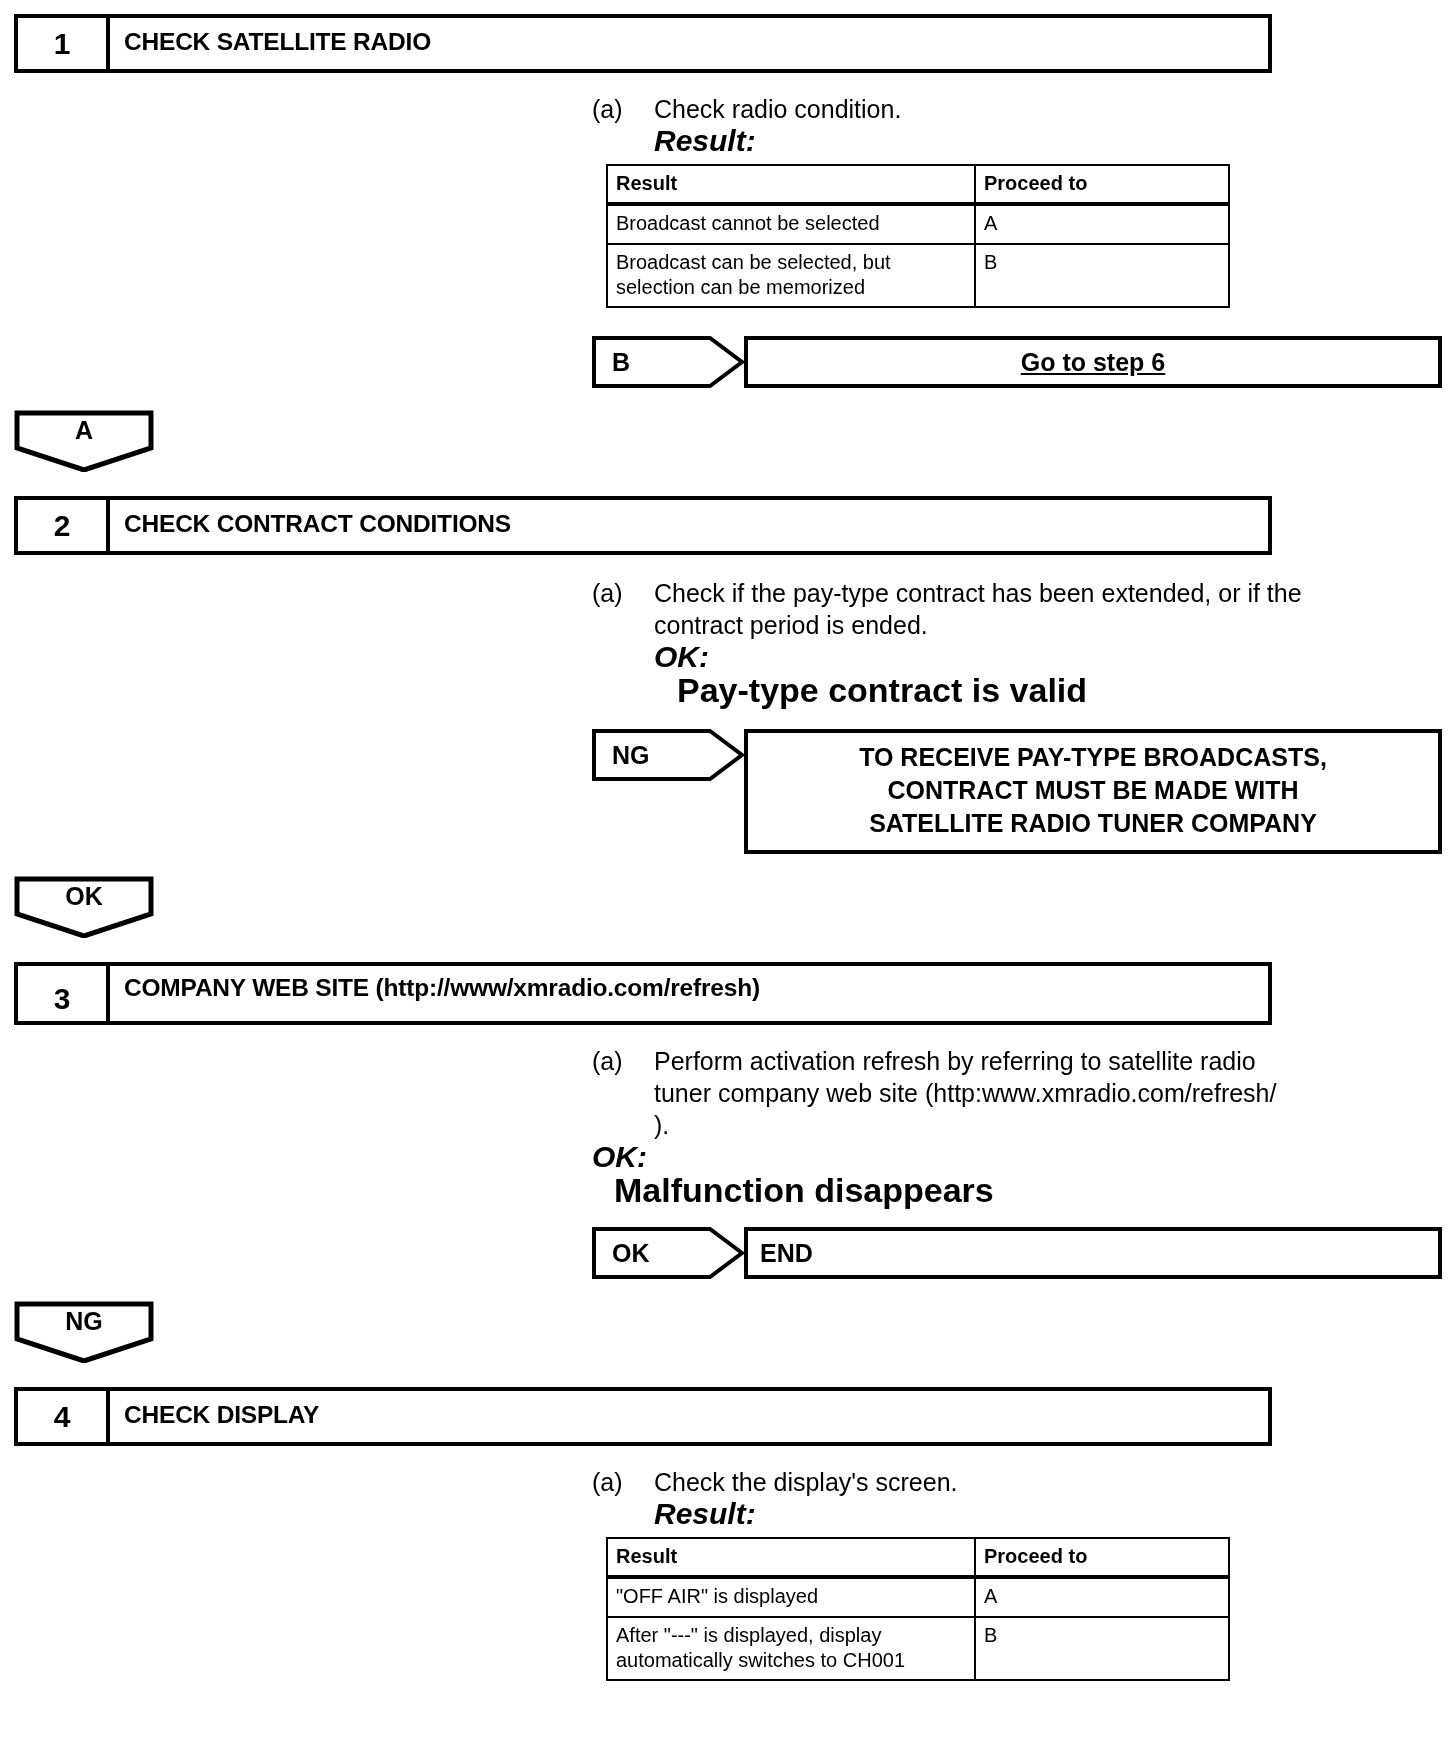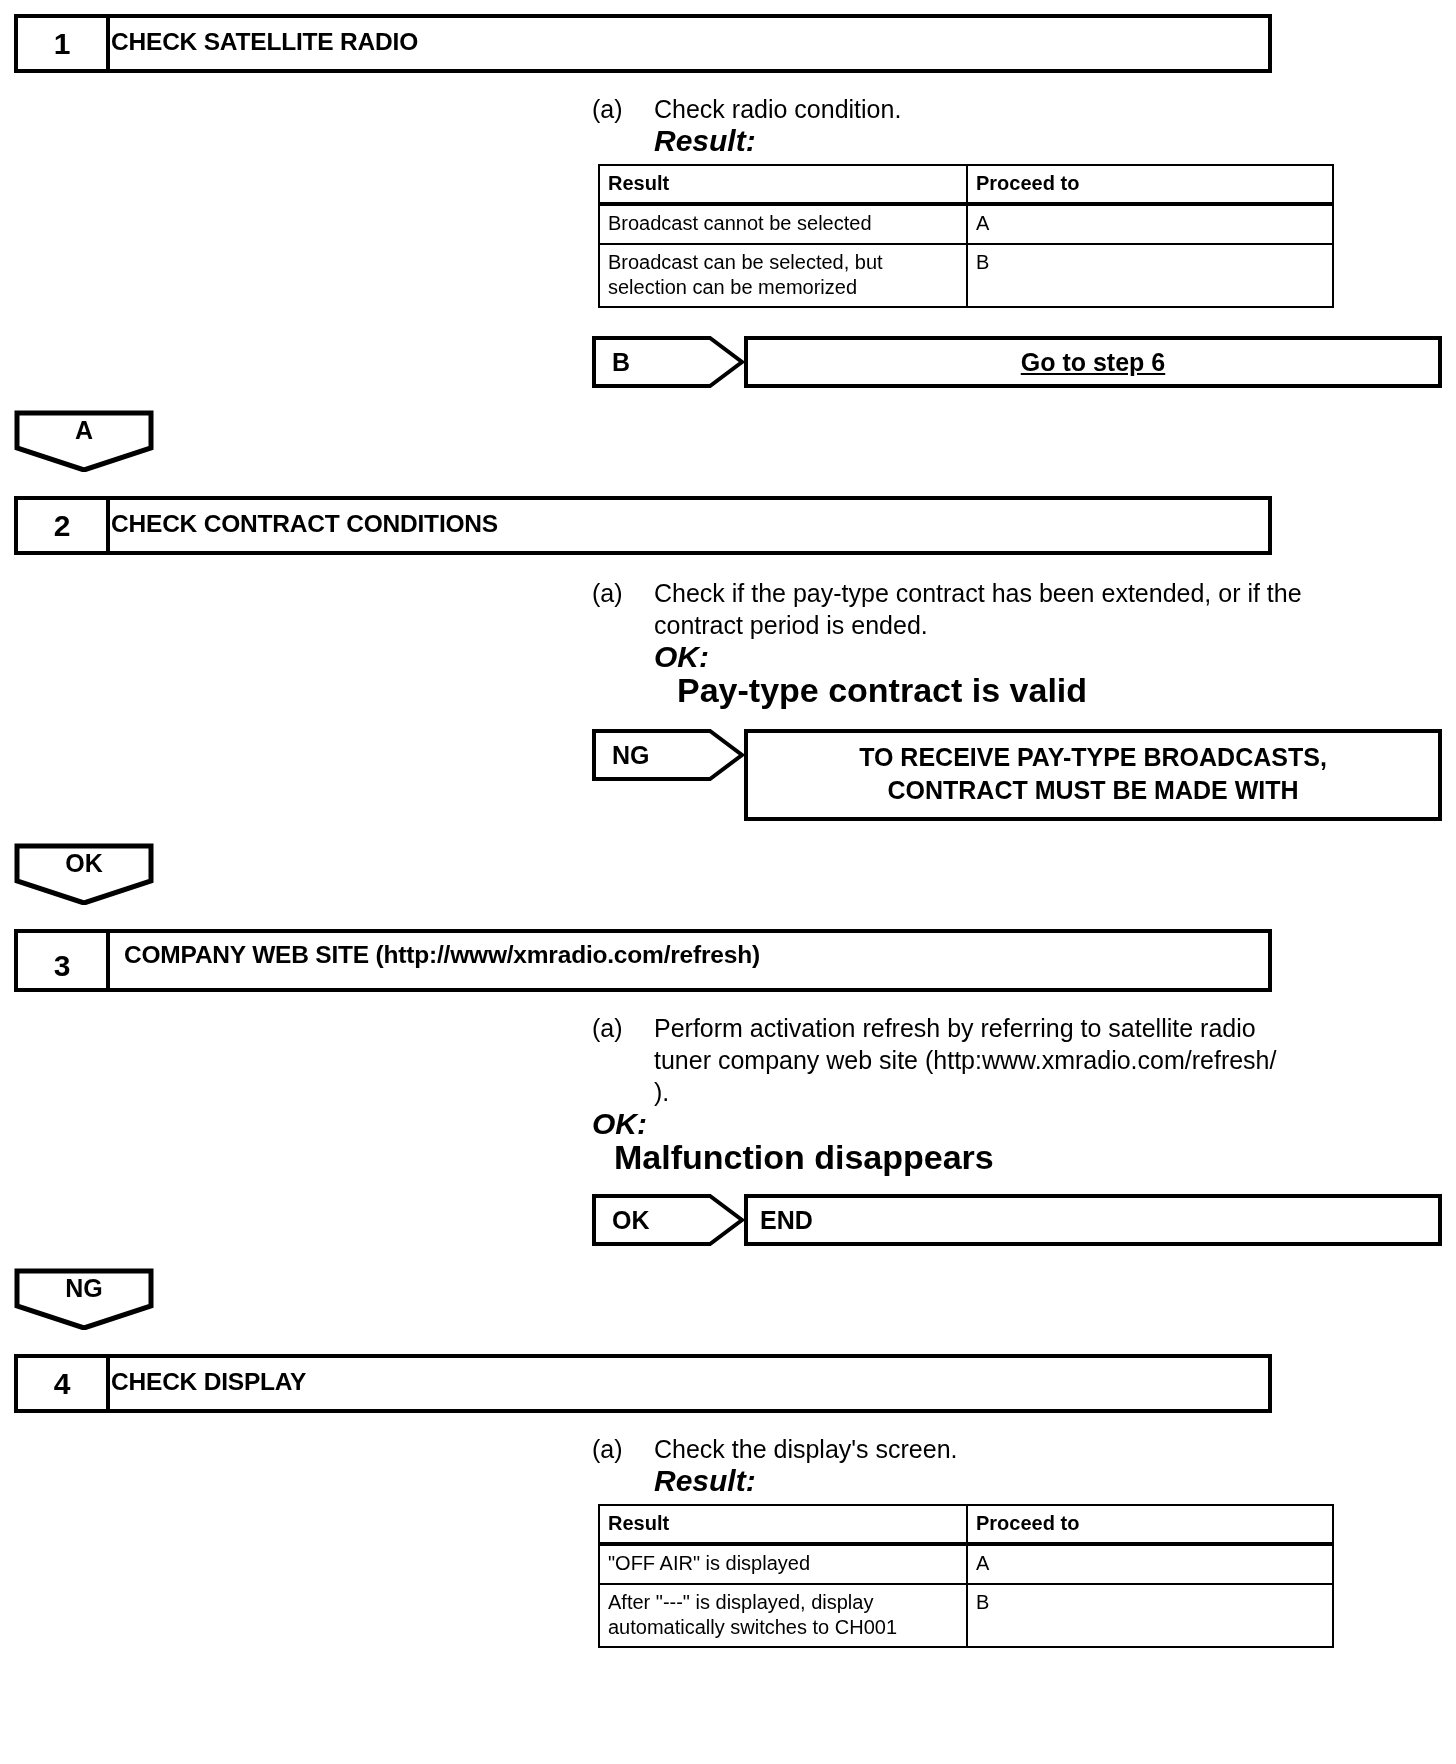--- a/index.html
+++ b/index.html
@@ -33,21 +33,21 @@
     font-size: 30px;
     line-height: 45px;
     padding: 3px 0;
   }
   .step-title {
     flex: 1;
     font-weight: bold;
     font-size: 24.5px;
     line-height: 31px;
     letter-spacing: -0.2px;
-    padding: 8px 0 8px 1px;
+    padding: 8px 0 8px 14px;
   }
   .step-title.two-line { padding: 6px 0 5px 14px; }
 
   
   .body-block { margin-left: 592px; width: 850px; }
 
   .para {
     display: flex;
     font-size: 25px;
     line-height: 32px;
@@ -66,22 +66,22 @@
   .sub-value {
     font-size: 34px;
     line-height: 34px;
     font-weight: bold;
     margin-left: 85px;
   }
 
   
   table.result-table {
     border-collapse: collapse;
-    width: 736px;
-    margin-left: 6px;
+    width: 624px;
+    margin-left: 14px;
     table-layout: fixed;
   }
   table.result-table td, table.result-table th {
     border: 2px solid #000;
     font-size: 20px;
     line-height: 25px;
     padding: 5px 8px 6px 8px;
     text-align: left;
     vertical-align: top;
   }
@@ -218,20 +218,21 @@
     <div class="flow-row" style="margin-top:22px;">
       <div class="pent-right" style="height:52px;">
         <svg width="152" height="52" viewBox="0 0 152 52">
           <polygon points="2,2 118,2 150,26 118,50 2,50" fill="#fff" stroke="#000" stroke-width="4"></polygon>
         </svg>
         <span class="plabel">NG</span>
       </div>
       <div class="result-box multiline" style="flex-direction:column;">
         <span class="rline">TO RECEIVE PAY-TYPE BROADCASTS,</span>
         <span class="rline">CONTRACT MUST BE MADE WITH</span>
+        <span class="rline">SATELLITE RADIO TUNER COMPANY</span>
       </div>
     </div>
   </div>
 
   <div class="pent-down" style="margin-top:22px;">
     <svg width="140" height="62" viewBox="0 0 140 62">
       <polygon points="3,3 137,3 137,38 70,60 3,38" fill="#fff" stroke="#000" stroke-width="5"></polygon>
     </svg>
     <span class="plabel">OK</span>
   </div>

